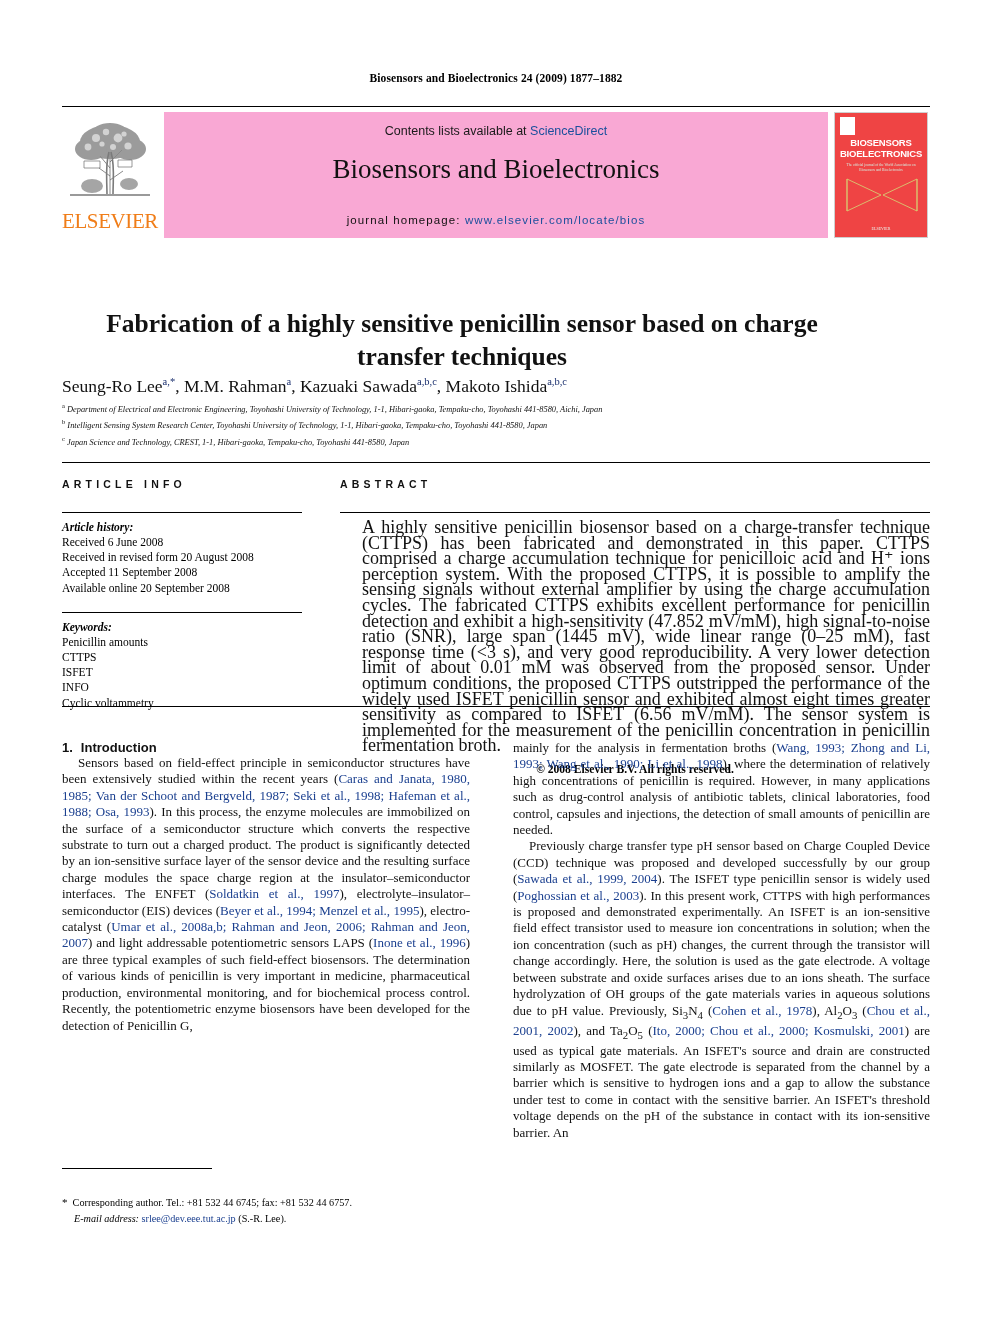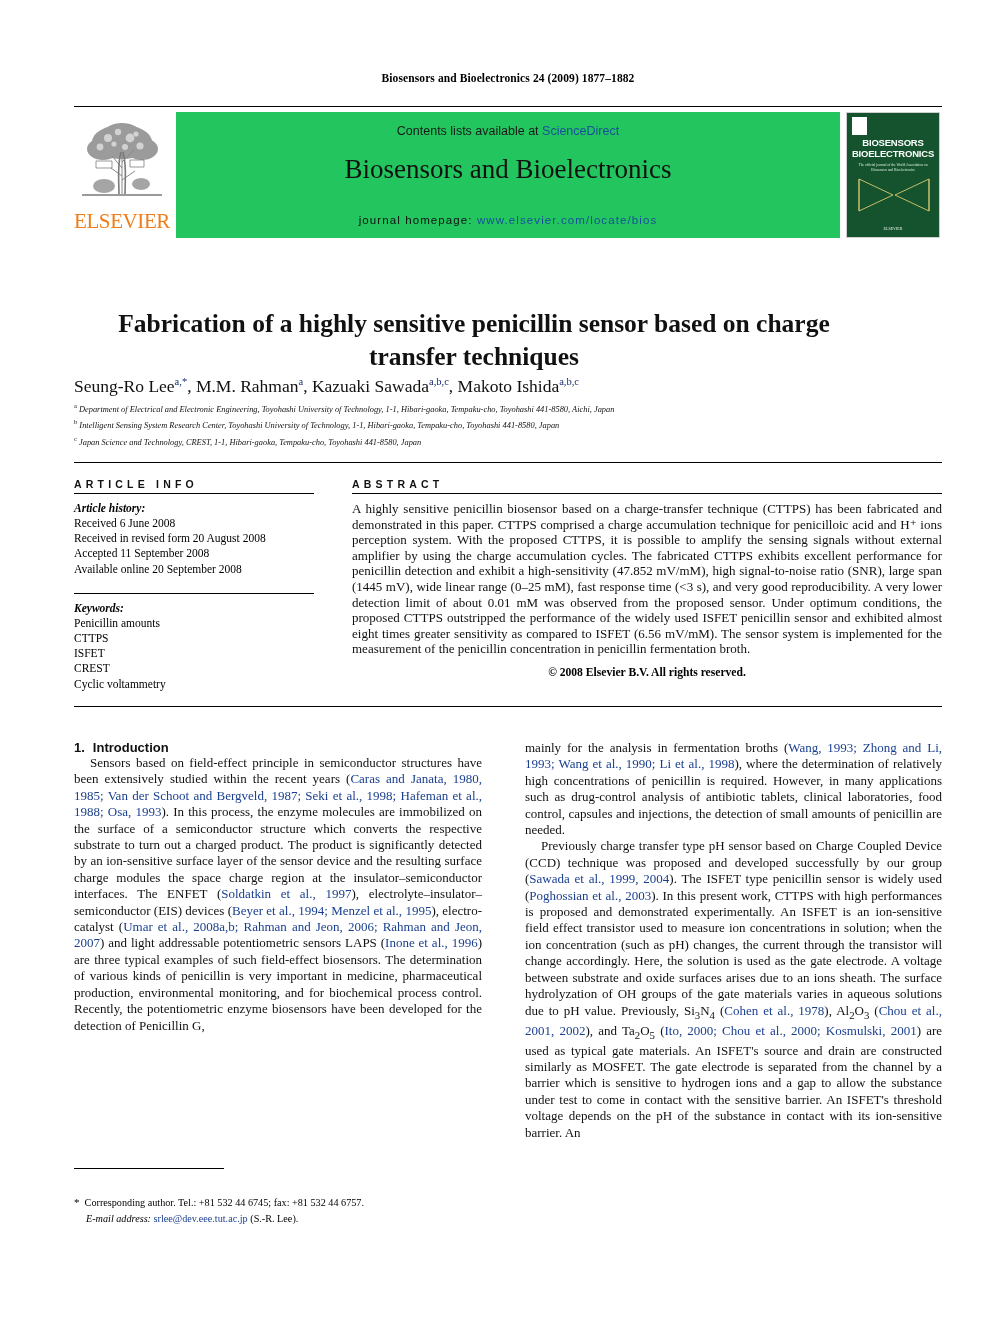--- a/index.html
+++ b/index.html
@@ -10,21 +10,21 @@
   body {
     width: 992px;
     height: 1323px;
     font-family: "Liberation Serif", "DejaVu Serif", serif;
     color: #000000;
     position: relative;
     overflow: hidden;
   }
   .page {
     position: absolute;
-    left: 12px; top: 0;
+    left: 0; top: 0;
     width: 885px;
     height: 1323px;
     text-decoration: underline;
   }
 
   
   .running-head {
     position: absolute;
     left: 62px; top: 72px;
     width: 868px;
@@ -68,21 +68,21 @@
     width: 96px;
     text-align: center;
     color: #F07D18;
     font-family: "Liberation Serif", serif;
     font-size: 21px;
     font-weight: normal;
     letter-spacing: -0.4px;
   }
   .journal-band {
     flex: 1 1 auto;
-    background: #22c55e;
+    background: #f9a8d4;
     position: relative;
     margin: 0 6px;
   }
   .contents-line {
     position: absolute;
     top: 12px; left: 0; width: 100%;
     text-align: center;
     font-family: "Liberation Sans", sans-serif;
     font-size: 12.5px;
     color: #1a1a1a;
@@ -112,21 +112,21 @@
 
   .cover-block {
     width: 96px;
     flex: 0 0 96px;
     position: relative;
   }
   .cover-img {
     position: absolute;
     left: 0; top: 0;
     width: 94px; height: 126px;
-    background: #14532d;
+    background: #ef4444;
     border: 1px solid #cfcfcf;
     box-sizing: border-box;
     overflow: hidden;
   }
   .cover-elsevier-mark {
     position: absolute; left: 5px; top: 4px;
     width: 15px; height: 18px;
     background: #fff;
   }
   .cover-title {
@@ -213,42 +213,43 @@
     position: absolute;
     left: 340px; top: 478px;
     width: 590px;
   }
   .sec-head {
     font-family: "Liberation Sans", sans-serif;
     font-size: 10.5px;
     font-weight: bold;
     letter-spacing: 4.2px;
     color: #111;
-    margin-bottom: 3px;
+    margin-bottom: 22px;
   }
   .thin-rule {
     border-top: 0.8px solid #000;
     margin: 0 0 7px 0;
   }
   .info-sub {
     font-style: italic;
     font-weight: bold;
     font-size: 11.5px;
     line-height: 15px;
   }
   .info-list {
     font-size: 11.5px;
     line-height: 15.2px;
   }
   .info-gap { height: 16px; }
   .abstract-text {
-    font-size: 13px;
+    font-size: 18px;
     line-height: 15.6px;
     text-align: justify;
     color: #111;
+    margin-left: 22px;
   }
   .copyright {
     margin-top: 9px;
     text-align: center;
     font-size: 11.6px;
     font-weight: bold;
   }
 
   
   .body-col-left {
@@ -414,21 +415,21 @@
       <div>Accepted 11 September 2008</div>
       <div>Available online 20 September 2008</div>
     </div>
     <div class="info-gap"></div>
     <div class="thin-rule"></div>
     <div class="info-sub">Keywords:</div>
     <div class="info-list">
       <div>Penicillin amounts</div>
       <div>CTTPS</div>
       <div>ISFET</div>
-      <div>CREST</div>
+      <div>INFO</div>
       <div>Cyclic voltammetry</div>
     </div>
   </div>
 
   <div class="col-abstract">
     <div class="sec-head">ABSTRACT</div>
     <div class="thin-rule"></div>
     <div class="abstract-text">A highly sensitive penicillin biosensor based on a charge-transfer technique (CTTPS) has been fabricated and demonstrated in this paper. CTTPS comprised a charge accumulation technique for penicilloic acid and H⁺ ions perception system. With the proposed CTTPS, it is possible to amplify the sensing signals without external amplifier by using the charge accumulation cycles. The fabricated CTTPS exhibits excellent performance for penicillin detection and exhibit a high-sensitivity (47.852 mV/mM), high signal-to-noise ratio (SNR), large span (1445 mV), wide linear range (0–25 mM), fast response time (&lt;3 s), and very good reproducibility. A very lower detection limit of about 0.01 mM was observed from the proposed sensor. Under optimum conditions, the proposed CTTPS outstripped the performance of the widely used ISFET penicillin sensor and exhibited almost eight times greater sensitivity as compared to ISFET (6.56 mV/mM). The sensor system is implemented for the measurement of the penicillin concentration in penicillin fermentation broth.</div>
     <div class="copyright">© 2008 Elsevier B.V. All rights reserved.</div>
   </div>

